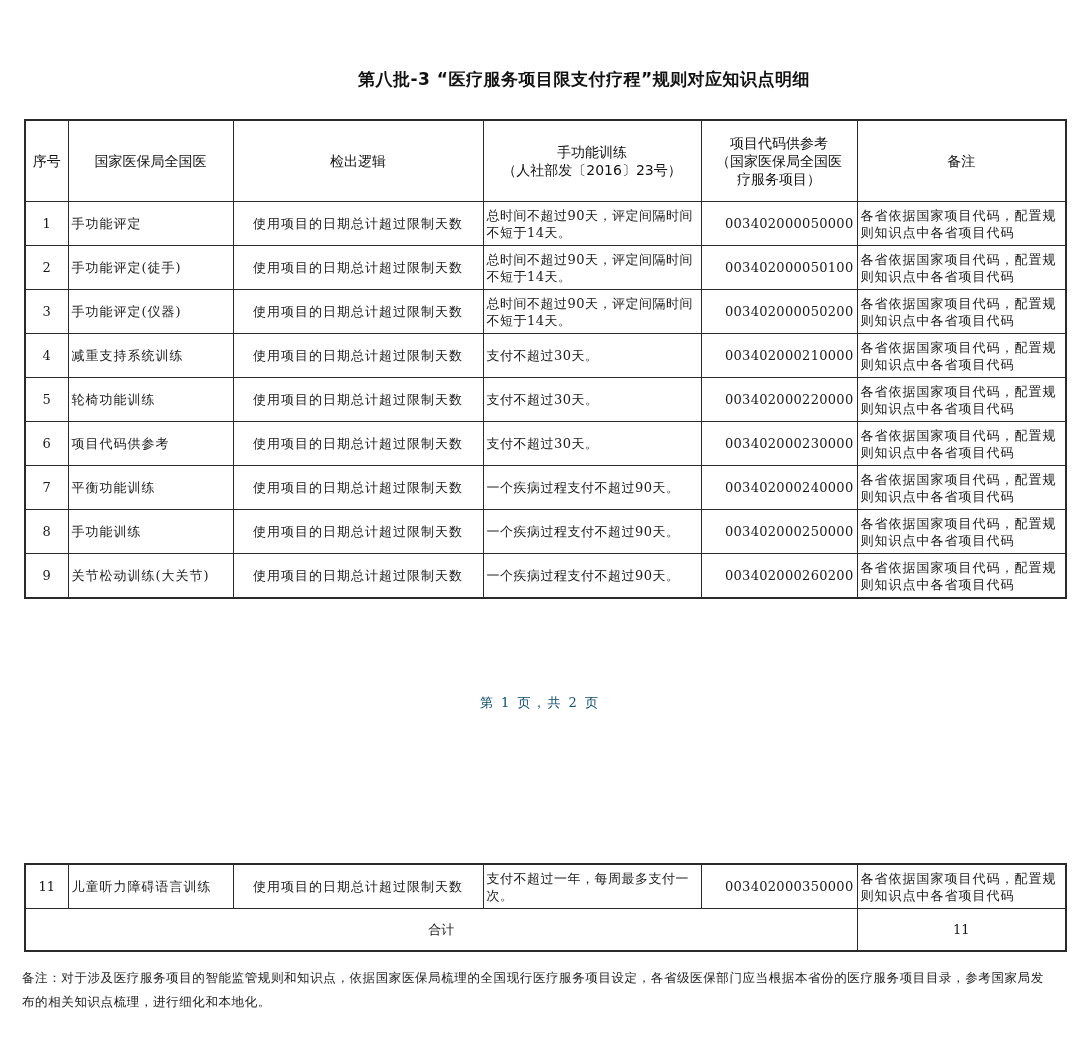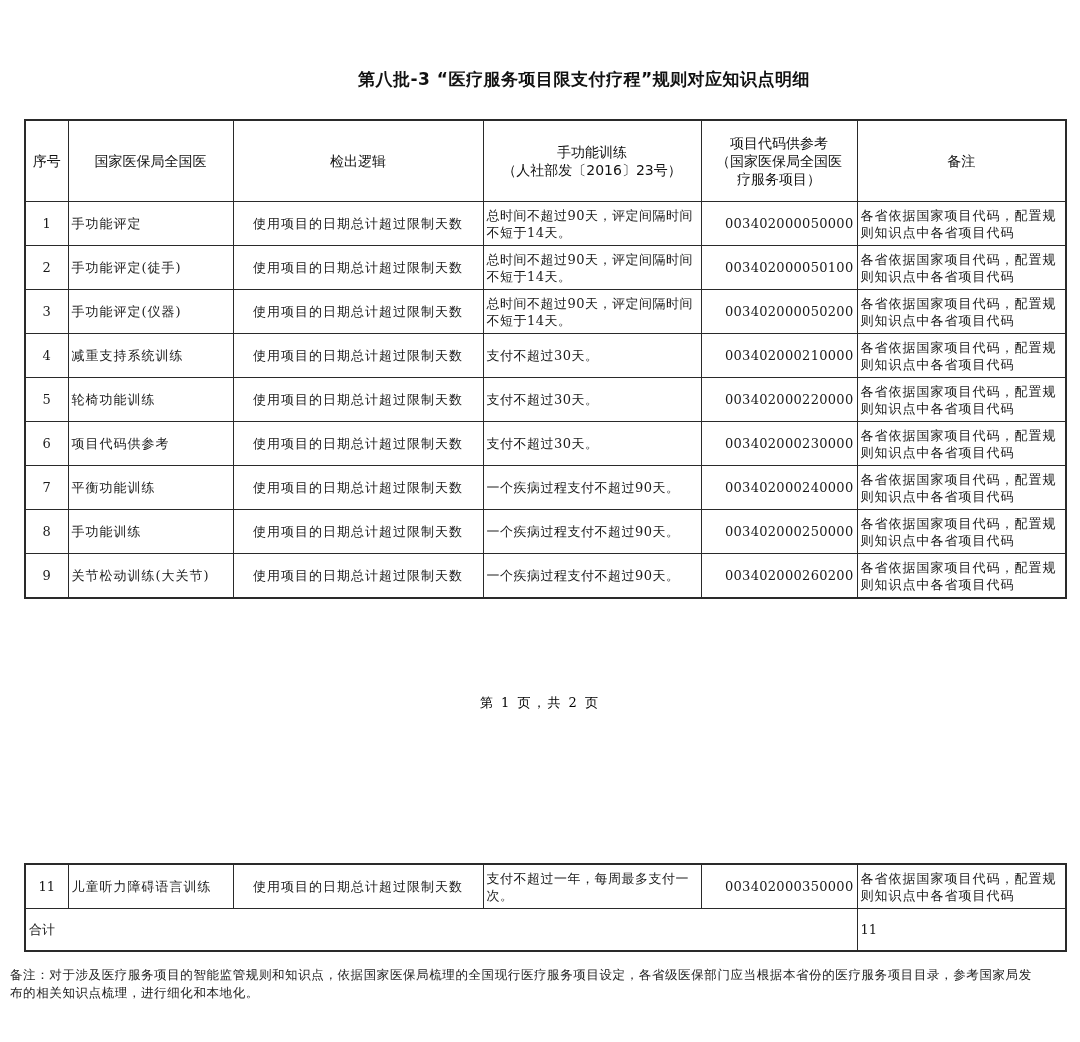--- a/index.html
+++ b/index.html
@@ -54,38 +54,38 @@
     }
     #main-table { top: 119px; }
     #cont-table { top: 863px; }
     tr.data-row td { height: 43px; }
     td.c-seq { text-align: center; }
     td.c-name { text-align: left; letter-spacing: 1px; }
     td.c-logic { text-align: center; letter-spacing: 1px; }
     td.c-basis { text-align: left; letter-spacing: 0.5px; margin-top: 16px; }
     td.c-code { text-align: right; letter-spacing: 0.3px; }
     td.c-note { text-align: left; letter-spacing: 1px; }
-    tr.total-row td { height: 41px; }
+    tr.total-row td { height: 41px; text-align: center; }
     .pager {
       position: absolute;
       top: 694px;
       left: 0;
       width: 1080px;
       text-align: center;
       font-size: 13px;
       letter-spacing: 2px;
-      color: #000000;
+      color: #0c4a6e;
     }
     .footnote {
       position: absolute;
       top: 966px;
-      left: 10px;
+      left: 22px;
       width: 1030px;
       font-size: 12.5px;
-      line-height: 18px;
+      line-height: 24px;
       letter-spacing: 0.6px;
       color: #222;
     }
   </style>
 </head>
 <body>
 
 <div class="title">第八批-3 “医疗服务项目限支付疗程”规则对应知识点明细</div>
 
 <table class="grid" id="main-table">

